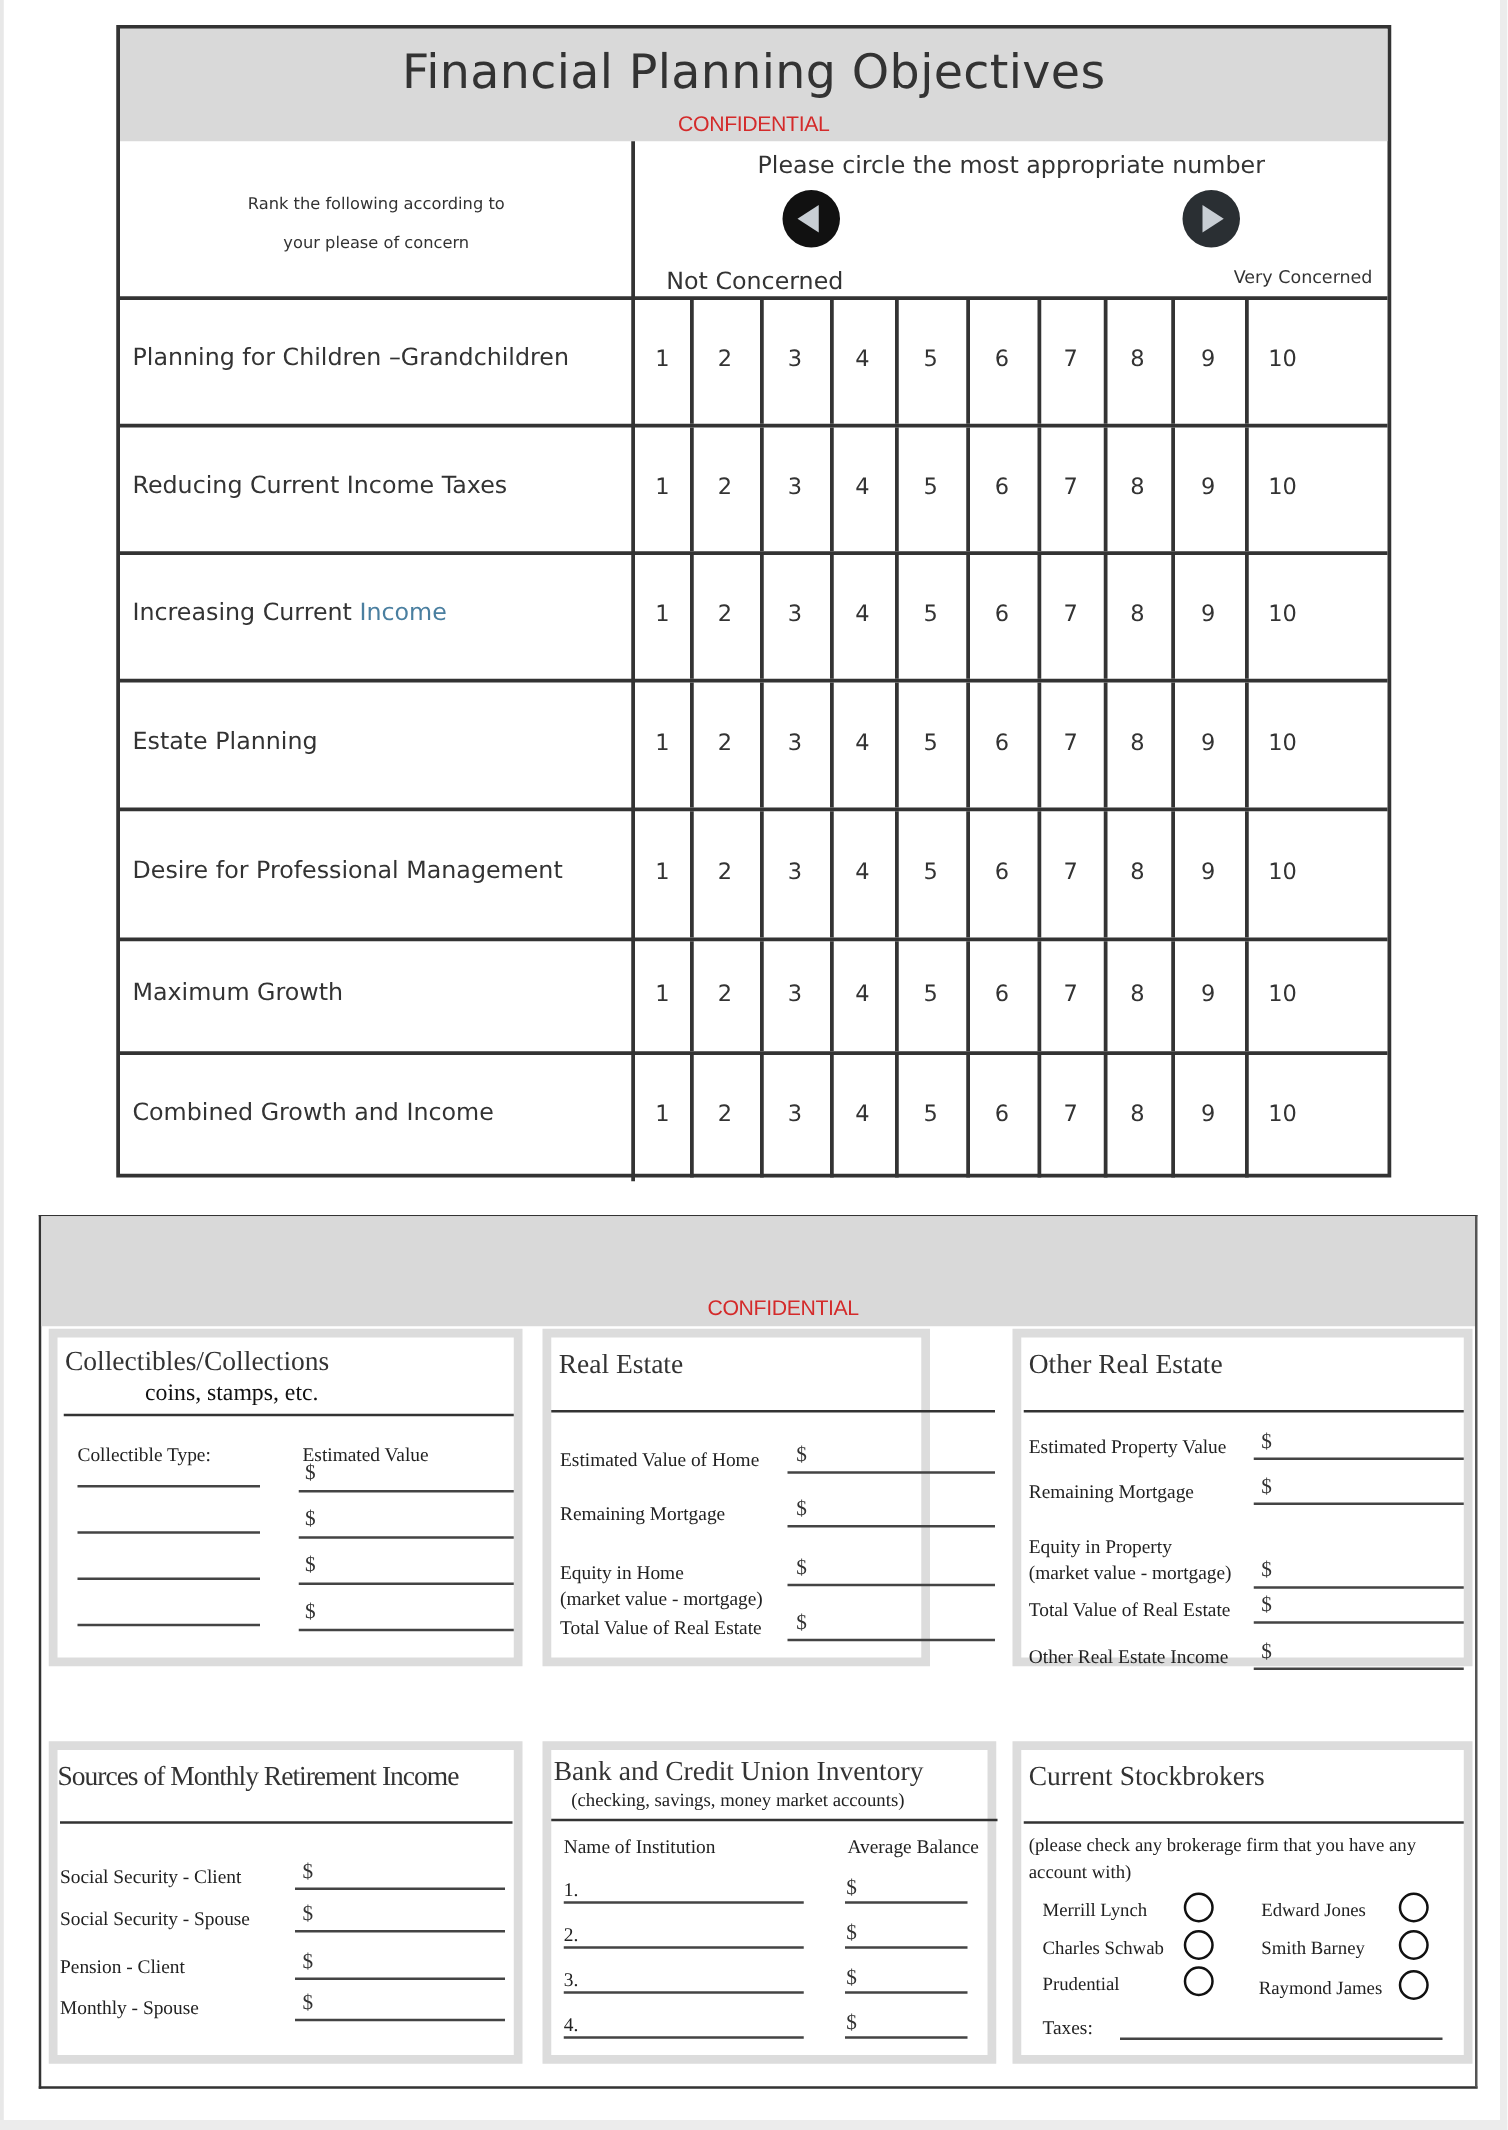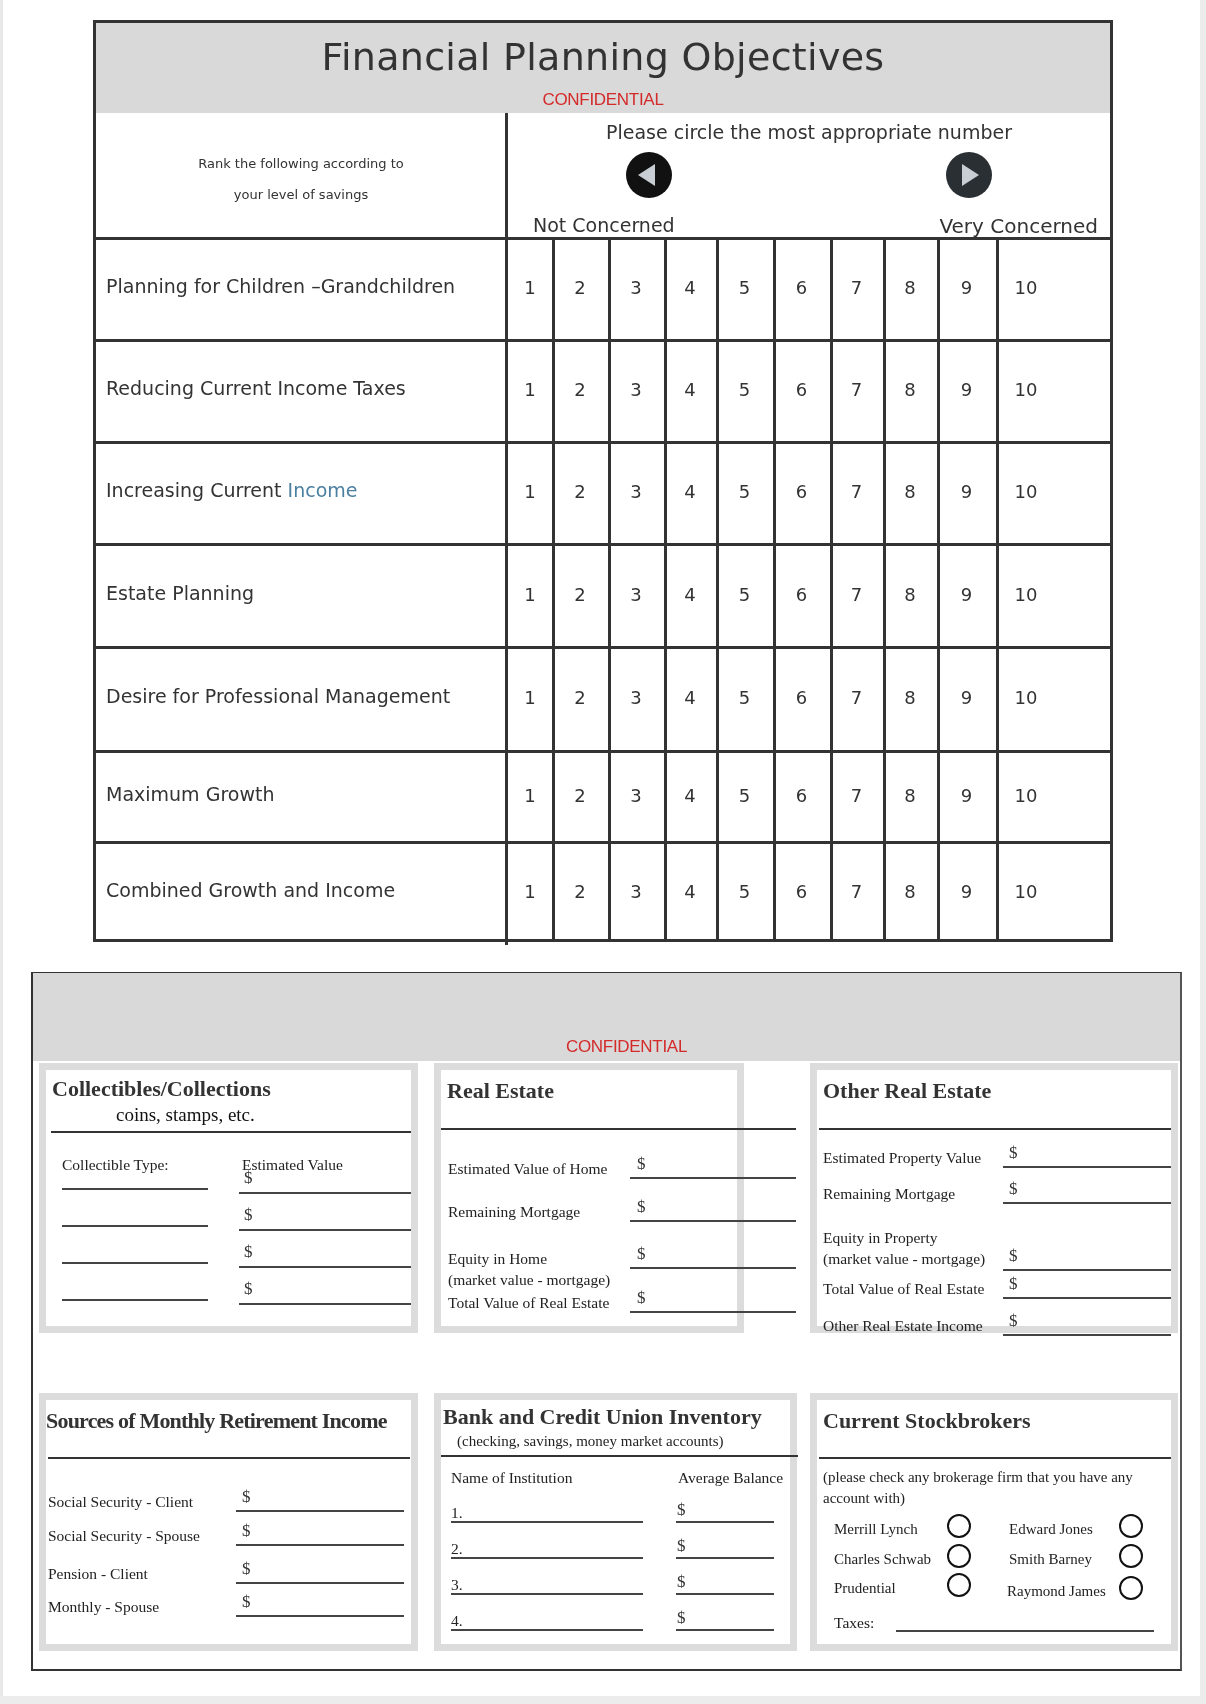--- a/index.html
+++ b/index.html
@@ -17,37 +17,37 @@
   .obj-rank { position: absolute; left: 0; top: 125px; width: 410px; text-align: center; font-size: 13px; line-height: 31px; color: #333; }
   .obj-vline-main { position: absolute; left: 409px; top: 90px; width: 3px; height: 832px; background: #333; }
   .obj-circle-text { position: absolute; left: 412px; width: 602px; top: 98px; text-align: center; font-size: 19px; color: #333; }
   .arrow { position: absolute; width: 46px; height: 46px; border-radius: 50%; background: #222; }
   .arrow.left { left: 530px; top: 129px; background: #111; }
   .arrow.right { left: 850px; top: 129px; background: #2a2f33; }
   .arrow::after { content: ""; position: absolute; top: 12px; width: 0; height: 0; border-top: 11px solid transparent; border-bottom: 11px solid transparent; }
   .arrow.left::after { left: 12px; border-right: 17px solid #c8ced4; }
   .arrow.right::after { left: 16px; border-left: 17px solid #c8ced4; }
   .obj-not { position: absolute; left: 437px; top: 191px; font-size: 19px; color: #333; }
-  .obj-very { position: absolute; right: 12px; top: 191px; font-size: 20px; color: #333; }
+  .obj-very { position: absolute; right: 12px; top: 191px; font-size: 14px; color: #333; }
 
   .obj-row { position: absolute; left: 0; width: 1014px; border-top: 3px solid #333; }
   .obj-row-label { position: absolute; left: 10px; font-size: 19px; color: #333; white-space: nowrap; }
   .obj-row-label .accent { color: #4a7fa0; }
   .obj-cell { position: absolute; top: 0; height: 100%; font-size: 18px; color: #333; text-align: center; }
   .obj-cell span { position: absolute; left: 0; width: 100%; }
   .obj-vline { position: absolute; top: 0; width: 3px; height: 100%; background: #333; }
 
   
   .ov { position: absolute; left: 31px; top: 972px; width: 1151px; height: 699px; border-top: 1px solid #333; border-left: 2px solid #333; border-right: 2px solid #555; border-bottom: 2px solid #333; background: #fff; }
   .ov-header { position: absolute; left: 0; top: 0; width: 100%; height: 88px; background: #d9d9d9; }
   .ov-title { position: absolute; left: 0; width: 100%; top: 17px; text-align: center; font-size: 34px; color: #333; padding-left: 40px; }
   .ov-conf { position: absolute; left: 0; width: 100%; top: 64px; text-align: center; font-size: 17px; color: #d42a2a; font-family: "Liberation Sans", sans-serif; letter-spacing: -0.3px; padding-left: 40px; }
 
   .card { position: absolute; background: #fff; border: 7px solid #dcdcdc; font-family: "Liberation Serif", serif; color: #222; }
-  .card-title { position: absolute; left: 6px; top: 8px; font-size: 22px; color: #333; white-space: nowrap; font-weight: bold; }
+  .card-title { position: absolute; left: 6px; top: 8px; font-size: 22px; color: #333; white-space: nowrap; }
   .card-sub { position: absolute; font-size: 19px; color: #111; white-space: nowrap; }
   .card-rule { position: absolute; height: 2px; background: #333; }
   .lbl { position: absolute; font-size: 15.5px; color: #222; white-space: nowrap; line-height: 22px; }
   .line { position: absolute; height: 2px; background: #444; }
   .dollar { position: absolute; font-size: 17px; color: #333; }
   .radio { position: absolute; width: 24px; height: 24px; border: 2px solid #111; border-radius: 50%; background: #fff; }
 </style>
 </head>
 <body>
 
@@ -56,21 +56,21 @@
 <div class="edge-bottom"></div>
 
 <div class="obj">
   <div class="obj-header">
     <div class="obj-title">Financial Planning Objectives</div>
     <div class="obj-conf">CONFIDENTIAL</div>
   </div>
 
   <div class="obj-rank">
     <div>Rank the following according to</div>
-    <div>your level of savings</div>
+    <div>your please of concern</div>
   </div>
   <div class="obj-vline-main"></div>
 
   <div class="obj-circle-text">Please circle the most appropriate number</div>
   <div class="arrow left"></div>
   <div class="arrow right"></div>
   <div class="obj-not">Not Concerned</div>
   <div class="obj-very">Very Concerned</div>
 
   <div id="obj-rows">

